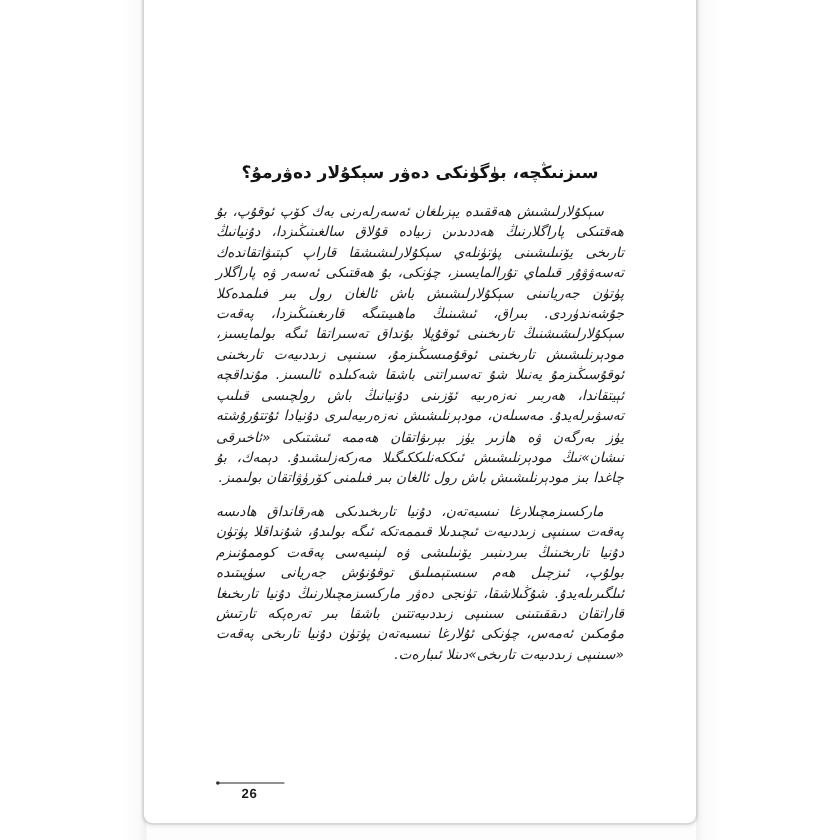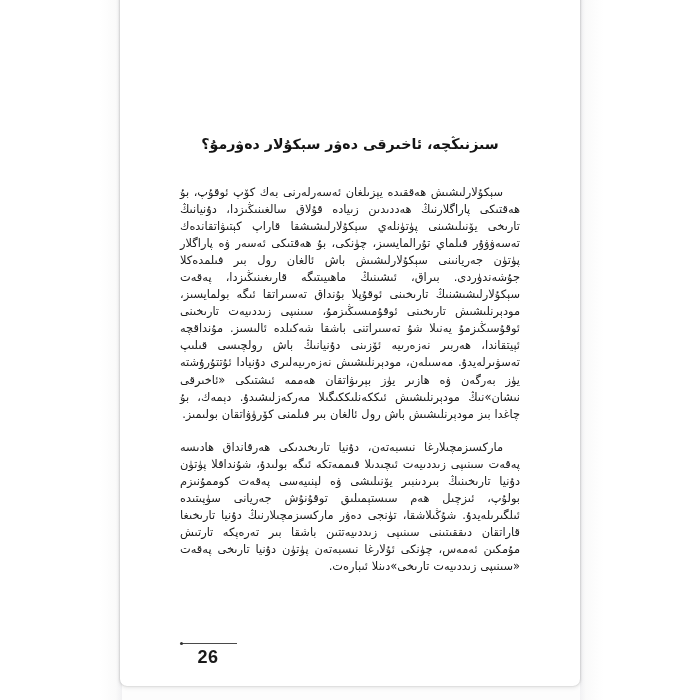--- a/index.html
+++ b/index.html
@@ -88,23 +88,24 @@
     direction: rtl;
     text-align: justify;
     text-align-last: right;
     color: #1b1b1b;
     font-size: 11.4px;
     line-height: 17.05px;
     text-justify: inter-word;
   }
 
   .body-text p {
-    margin: 16px 0 11px 0;
+    margin: 0 0 11px 0;
     text-indent: 17px;
     word-spacing: 0.2px;
+    font-style: italic;
   }
   .body-text p:last-child {
     margin-bottom: 0;
   }
 
   
   .folio {
     position: absolute;
     left: 1px;
     bottom: 18px;
@@ -124,38 +125,38 @@
     top: -1.5px;
     width: 3.2px;
     height: 3.2px;
     border-radius: 50%;
     background: #333333;
   }
   .folio-number {
     text-align: center;
     font-family: "Liberation Sans", sans-serif;
     font-weight: bold;
-    font-size: 18px;
+    font-size: 11px;
     color: #1a1a1a;
     letter-spacing: 0.6px;
     padding-right: 10px;
   }
 </style>
 </head>
 <body>
 
 <div class="canvas">
 
   <div class="bg-left"></div>
   <div class="bg-right"></div>
 
   <div class="page">
     <div class="page-body">
 
-      <h1 class="chapter-title">سىزنىڭچە، ئاخىرقى دەۋر سېكۇلار دەۋرمۇ؟</h1>
+      <h1 class="chapter-title">سىزنىڭچە، بۈگۈنكى دەۋر سېكۇلار دەۋرمۇ؟</h1>
 
       <div class="body-text">
         <p>سېكۇلارلىشىش ھەققىدە يېزىلغان ئەسەرلەرنى بەك كۆپ ئوقۇپ، بۇ ھەقتىكى پاراگلارنىڭ ھەددىدىن زىيادە قۇلاق سالغىنىڭىزدا، دۇنيانىڭ تارىخى يۆنىلىشىنى پۈتۈنلەي سېكۇلارلىشىشقا قاراپ كېتىۋاتقاندەك تەسەۋۋۇر قىلماي تۇرالمايسىز، چۈنكى، بۇ ھەقتىكى ئەسەر ۋە پاراگلار پۈتۈن جەريانىنى سېكۇلارلىشىش باش ئالغان رول بىر فىلمدەكلا جۇشەندۈردى. بىراق، ئىشىنىڭ ماھىيىتىگە قارىغىنىڭىزدا، پەقەت سېكۇلارلىشىشنىڭ تارىخىنى ئوقۇپلا بۇنداق تەسىراتقا ئىگە بولمايسىز، مودېرنلىشىش تارىخىنى ئوقۇمىسىڭىزمۇ، سىنىپى زىددىيەت تارىخىنى ئوقۇسىڭىزمۇ يەنىلا شۇ تەسىراتنى باشقا شەكىلدە ئالىسىز. مۇنداقچە ئېيتقاندا، ھەربىر نەزەرىيە ئۆزىنى دۇنيانىڭ باش رولچىسى قىلىپ تەسۋىرلەيدۇ. مەسىلەن، مودېرنلىشىش نەزەرىيەلىرى دۇنيادا ئۇتتۇرۇشتە يۈز بەرگەن ۋە ھازىر يۈز بېرىۋاتقان ھەممە ئىشتىكى «ئاخىرقى نىشان»نىڭ مودېرنلىشىش ئىككەنلىككىگىلا مەركەزلىشىدۇ. دېمەك، بۇ چاغدا بىز مودېرنلىشىش باش رول ئالغان بىر فىلمنى كۆرۈۋاتقان بولىمىز.</p>
         <p>ماركسىزمچىلارغا نىسبەتەن، دۇنيا تارىخىدىكى ھەرقانداق ھادىسە پەقەت سىنىپى زىددىيەت ئىچىدىلا قىممەتكە ئىگە بولىدۇ، شۇنداقلا پۈتۈن دۇنيا تارىخىنىڭ بىردىنبىر يۆنىلىشى ۋە لېنىيەسى پەقەت كوممۇنىزم بولۇپ، ئىزچىل ھەم سىستېمىلىق توقۇنۇش جەريانى سۈپىتىدە ئىلگىرىلەيدۇ. شۇڭىلاشقا، تۈنجى دەۋر ماركسىزمچىلارنىڭ دۇنيا تارىخىغا قاراتقان دىققىتىنى سىنىپى زىددىيەتتىن باشقا بىر تەرەپكە تارتىش مۇمكىن ئەمەس، چۈنكى ئۇلارغا نىسبەتەن پۈتۈن دۇنيا تارىخى پەقەت «سىنىپى زىددىيەت تارىخى»دىنلا ئىبارەت.</p>
       </div>
 
       <div class="folio">
         <div class="folio-rule">
           <span class="folio-dot"></span>
         </div>

